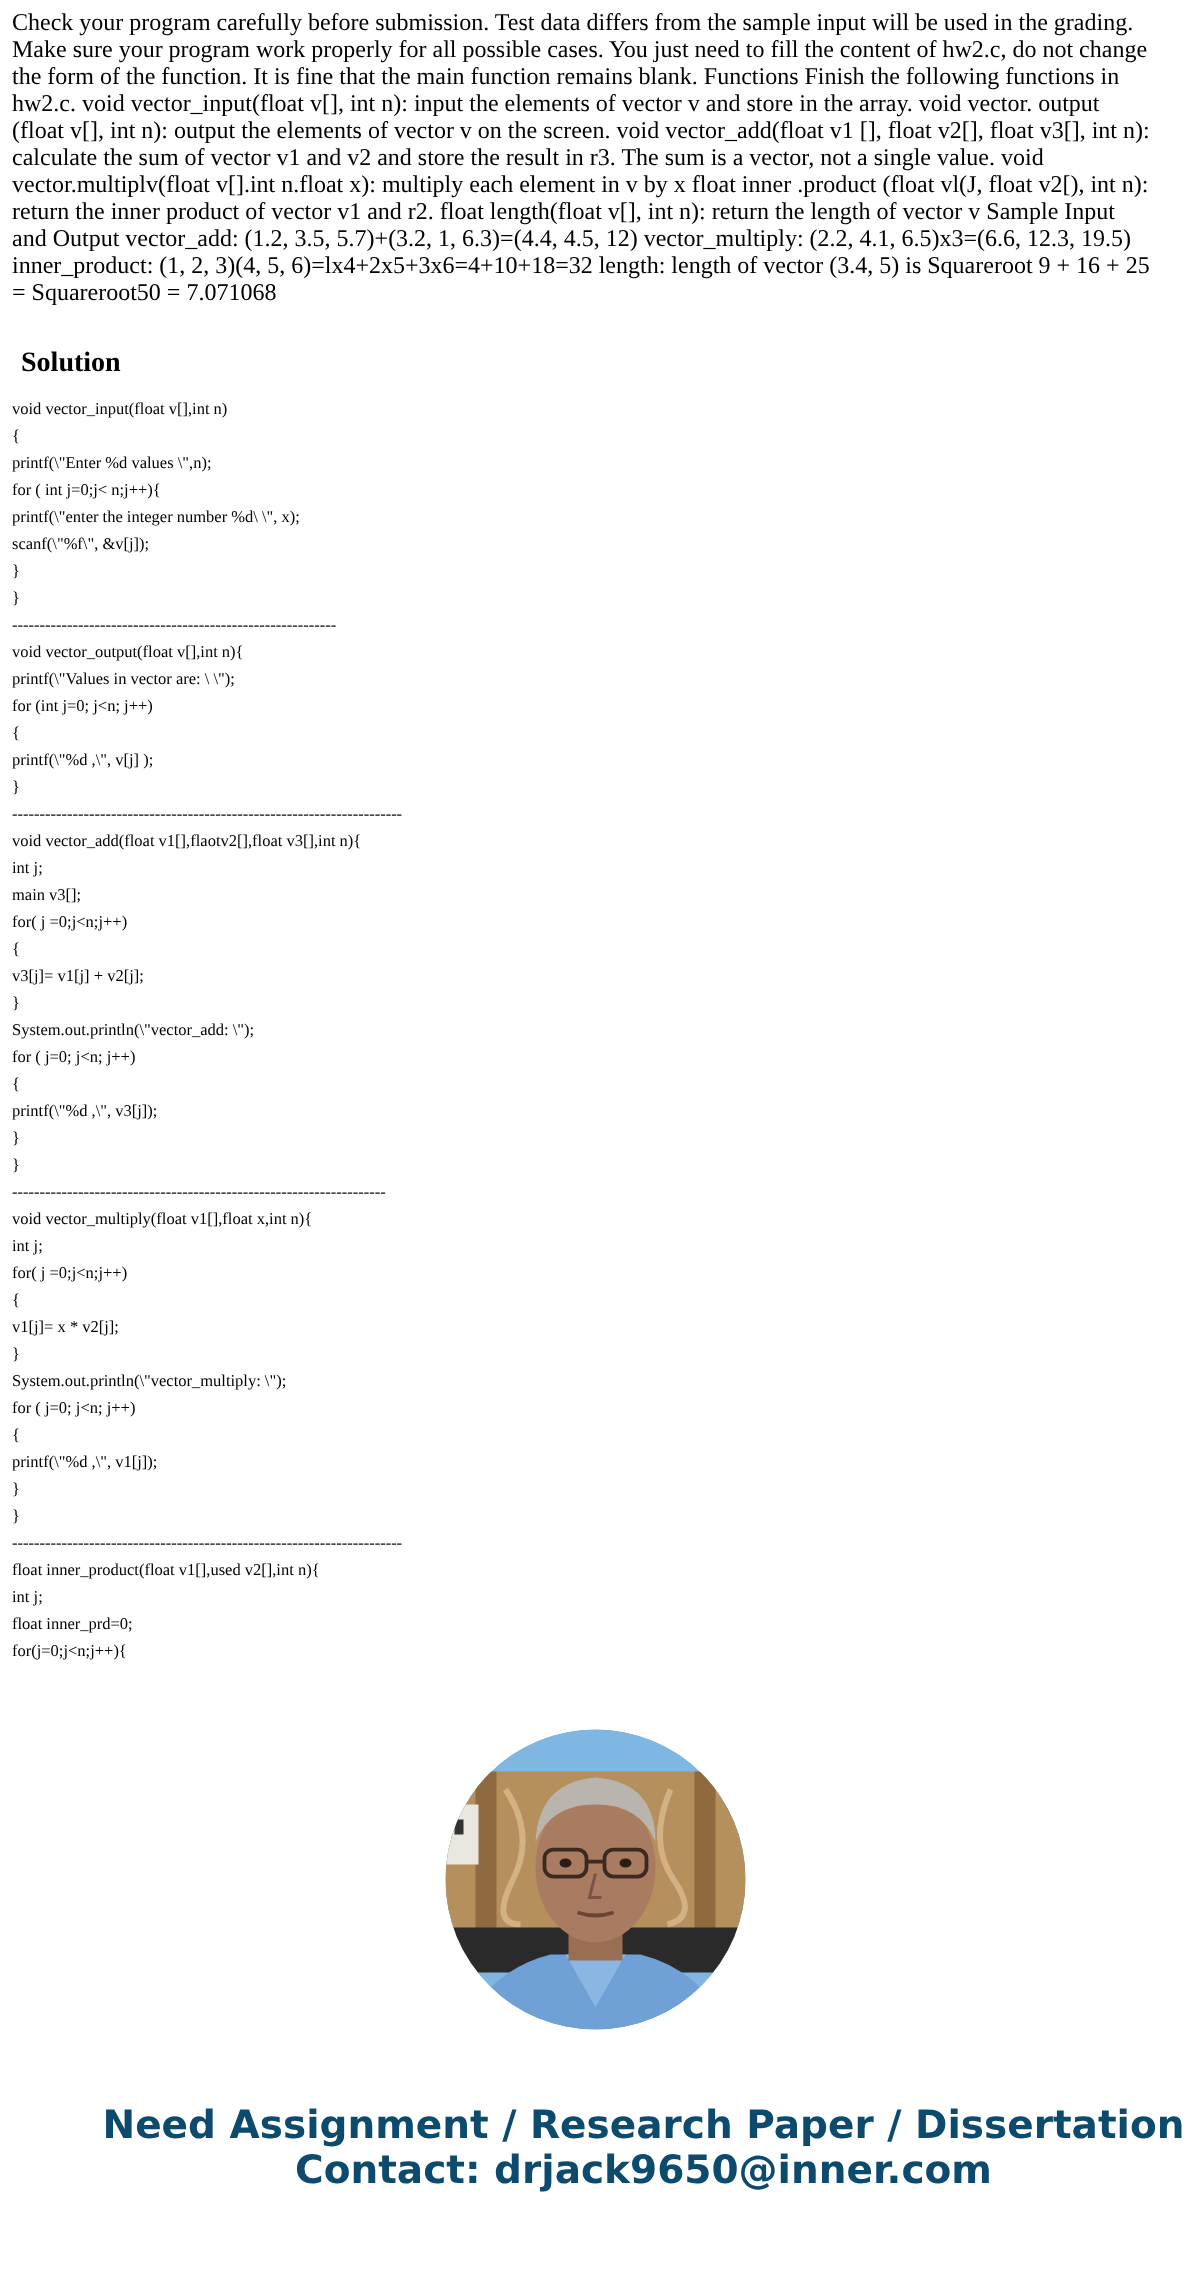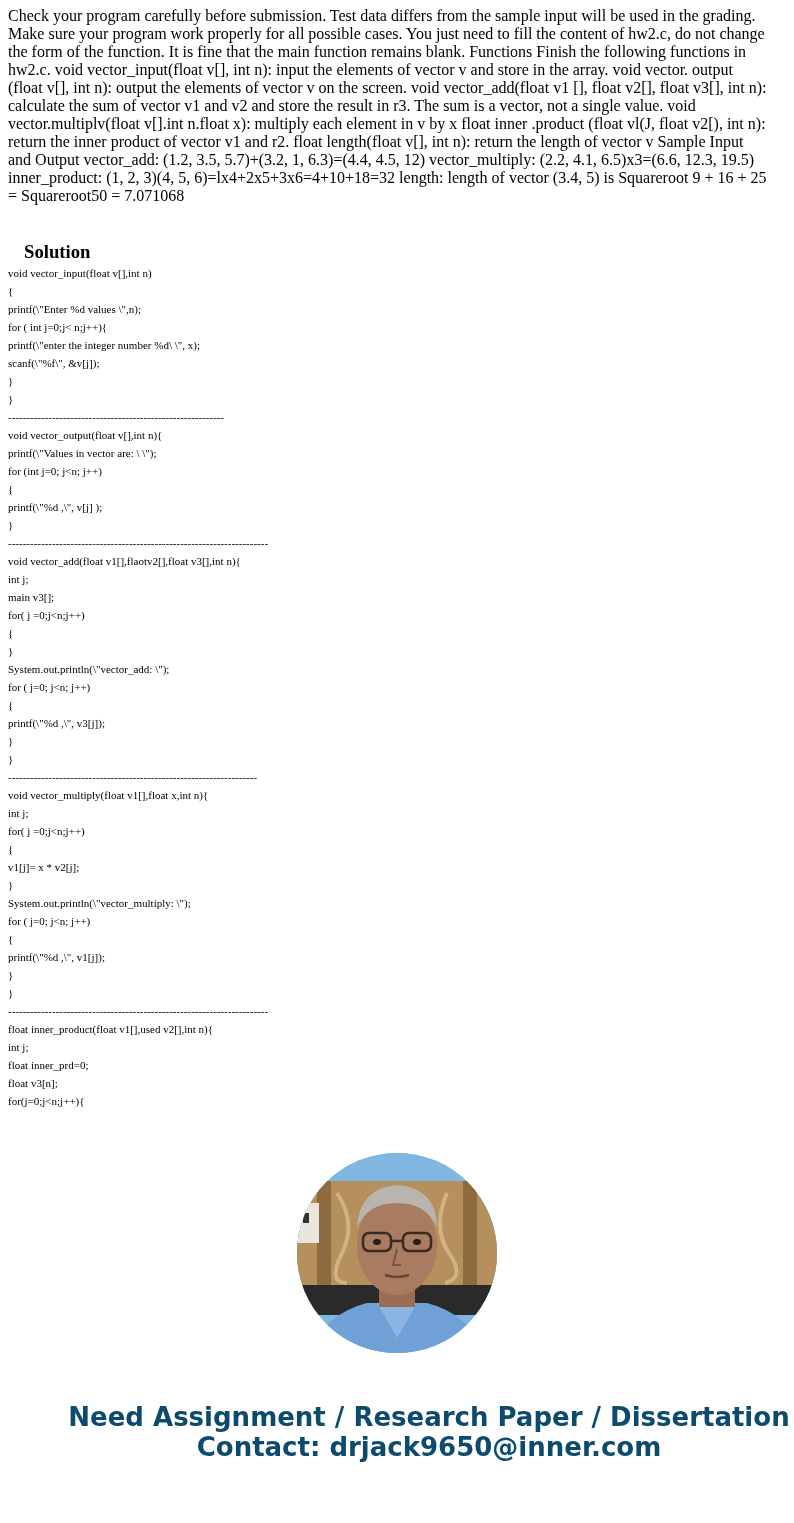--- a/index.html
+++ b/index.html
@@ -21,21 +21,21 @@
       top: 0;
       width: 794px;
     }
     .question {
       margin: 0;
       padding: 7px 24px 0 8px;
       font-size: 16px;
       line-height: 18px;
     }
     .solution-heading {
-      margin: 16px;
+      margin: 6px;
       padding: 0 8px;
       position: absolute;
       top: 225px;
       left: 0;
       font-size: 18.7px;
       font-weight: bold;
       line-height: 22px;
     }
     .code-area {
       position: absolute;
@@ -100,20 +100,21 @@
       <div class="code-line">for (int j=0; j&lt;n; j++)</div>
       <div class="code-line">{</div>
       <div class="code-line">printf(\"%d ,\", v[j] );</div>
       <div class="code-line">}</div>
       <div class="code-line">-----------------------------------------------------------------------</div>
       <div class="code-line">void vector_add(float v1[],flaotv2[],float v3[],int n){</div>
       <div class="code-line">int j;</div>
       <div class="code-line">main v3[];</div>
       <div class="code-line">for( j =0;j&lt;n;j++)</div>
       <div class="code-line">{</div>
+      <div class="code-line">v3[j]= v1[j] + v2[j];</div>
       <div class="code-line">}</div>
       <div class="code-line">System.out.println(\"vector_add: \");</div>
       <div class="code-line">for ( j=0; j&lt;n; j++)</div>
       <div class="code-line">{</div>
       <div class="code-line">printf(\"%d ,\", v3[j]);</div>
       <div class="code-line">}</div>
       <div class="code-line">}</div>
       <div class="code-line">--------------------------------------------------------------------</div>
       <div class="code-line">void vector_multiply(float v1[],float x,int n){</div>
       <div class="code-line">int j;</div>
@@ -124,21 +125,20 @@
       <div class="code-line">System.out.println(\"vector_multiply: \");</div>
       <div class="code-line">for ( j=0; j&lt;n; j++)</div>
       <div class="code-line">{</div>
       <div class="code-line">printf(\"%d ,\", v1[j]);</div>
       <div class="code-line">}</div>
       <div class="code-line">}</div>
       <div class="code-line">-----------------------------------------------------------------------</div>
       <div class="code-line">float inner_product(float v1[],used v2[],int n){</div>
       <div class="code-line">int j;</div>
       <div class="code-line">float inner_prd=0;</div>
-      <div class="code-line">float v3[n];</div>
       <div class="code-line">for(j=0;j&lt;n;j++){</div>
     </div>
 
   <div class="avatar">
     <svg width="200" height="200" viewBox="0 0 200 200">
 
       <rect x="0" y="0" width="200" height="200" fill="#7fb6e2"></rect>
 
       <rect x="0" y="28" width="200" height="110" fill="#b58f5c"></rect>
       <rect x="20" y="28" width="14" height="110" fill="#8e6a3e"></rect>

